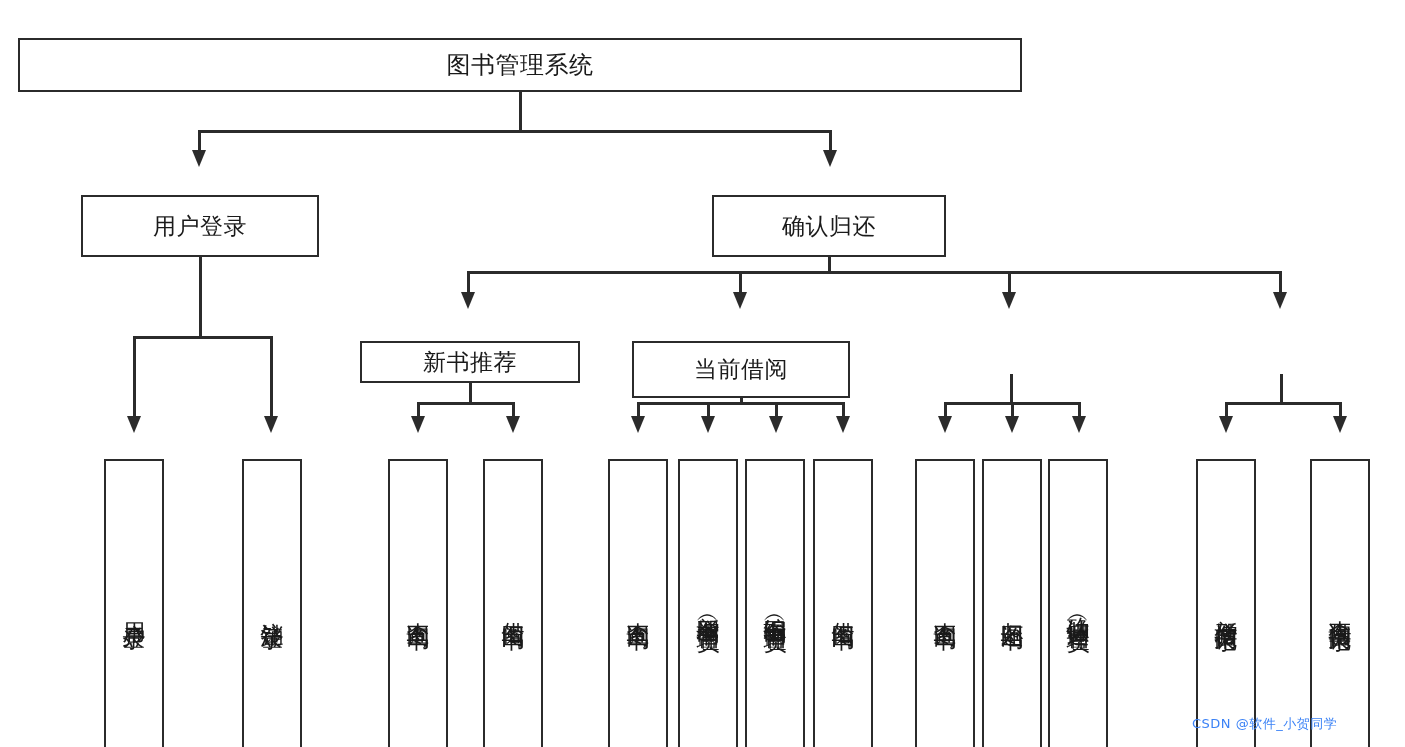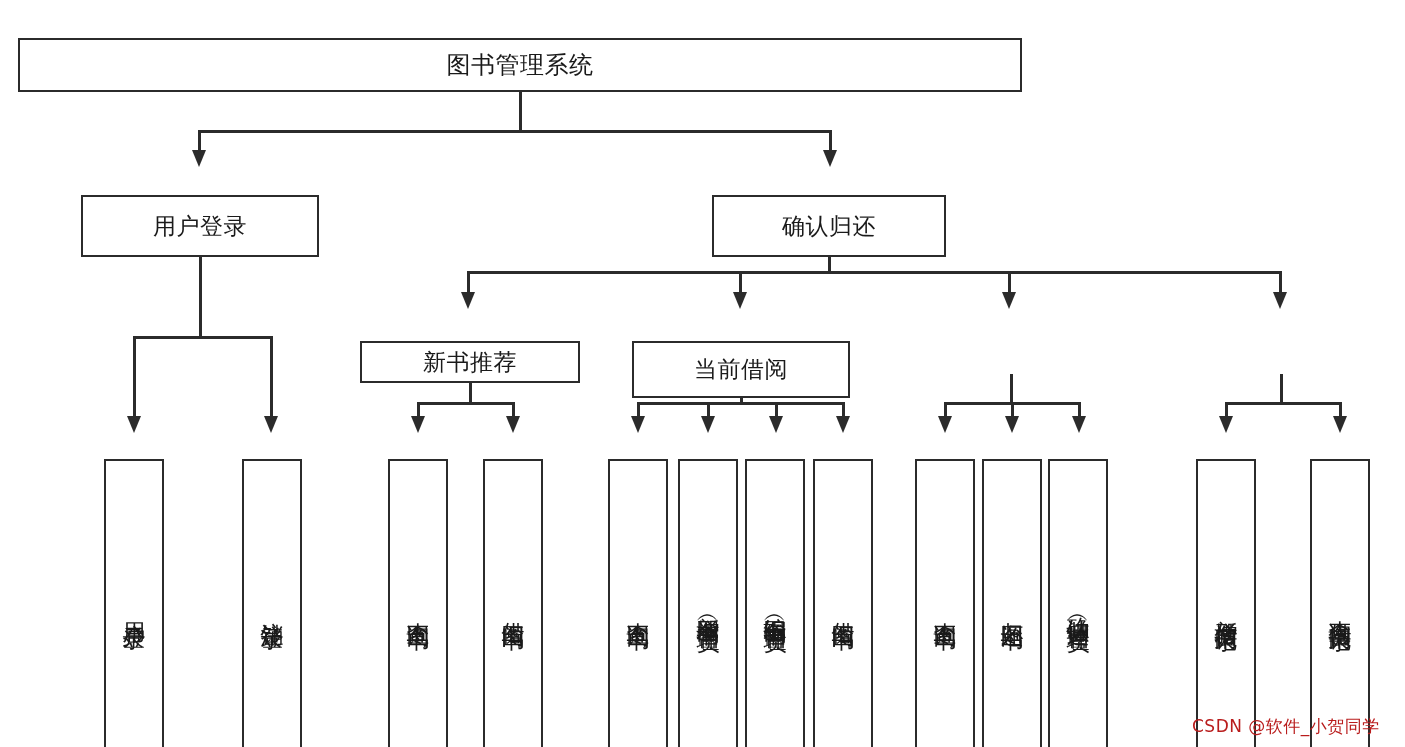--- a/index.html
+++ b/index.html
@@ -65,22 +65,22 @@
   .arrow{
     position:absolute;
     width:0;height:0;
     border-left:7.5px solid transparent;
     border-right:7.5px solid transparent;
     border-top:17px solid #2b2b2b;
   }
   
   #watermark{
     position:absolute;
-    font-size:17px;
-    color:#b91c1c;
+    font-size:13px;
+    color:#3b82f6;
     white-space:nowrap;
     letter-spacing:0.5px;
     pointer-events:none;
   }
 </style>
 </head>
 <body>
 
 <div id="canvas">
 

